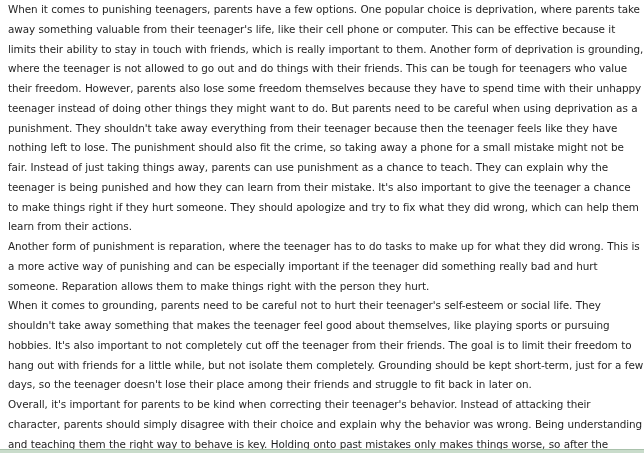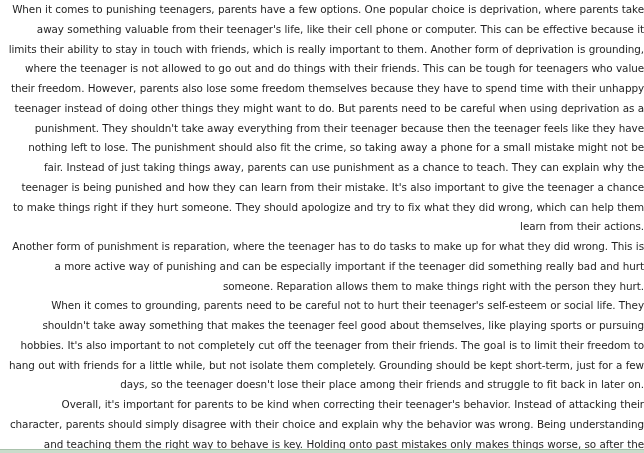--- a/index.html
+++ b/index.html
@@ -21,21 +21,20 @@
       font-family: "DejaVu Sans", sans-serif;
       font-size: 10.4px;
       line-height: 19.75px;
       color: #1f1f1f;
       letter-spacing: -0.08px;
       word-spacing: 0.2px;
     }
     .doc p {
       margin: 0;
       padding: 0;
-      text-align: right;
     }
     .bottom-rule {
       position: absolute;
       left: 0;
       right: 0;
       top: 449px;
       height: 4px;
       background: #c9dccb;
       border-top: 1px solid #a9c2ac;
     }

